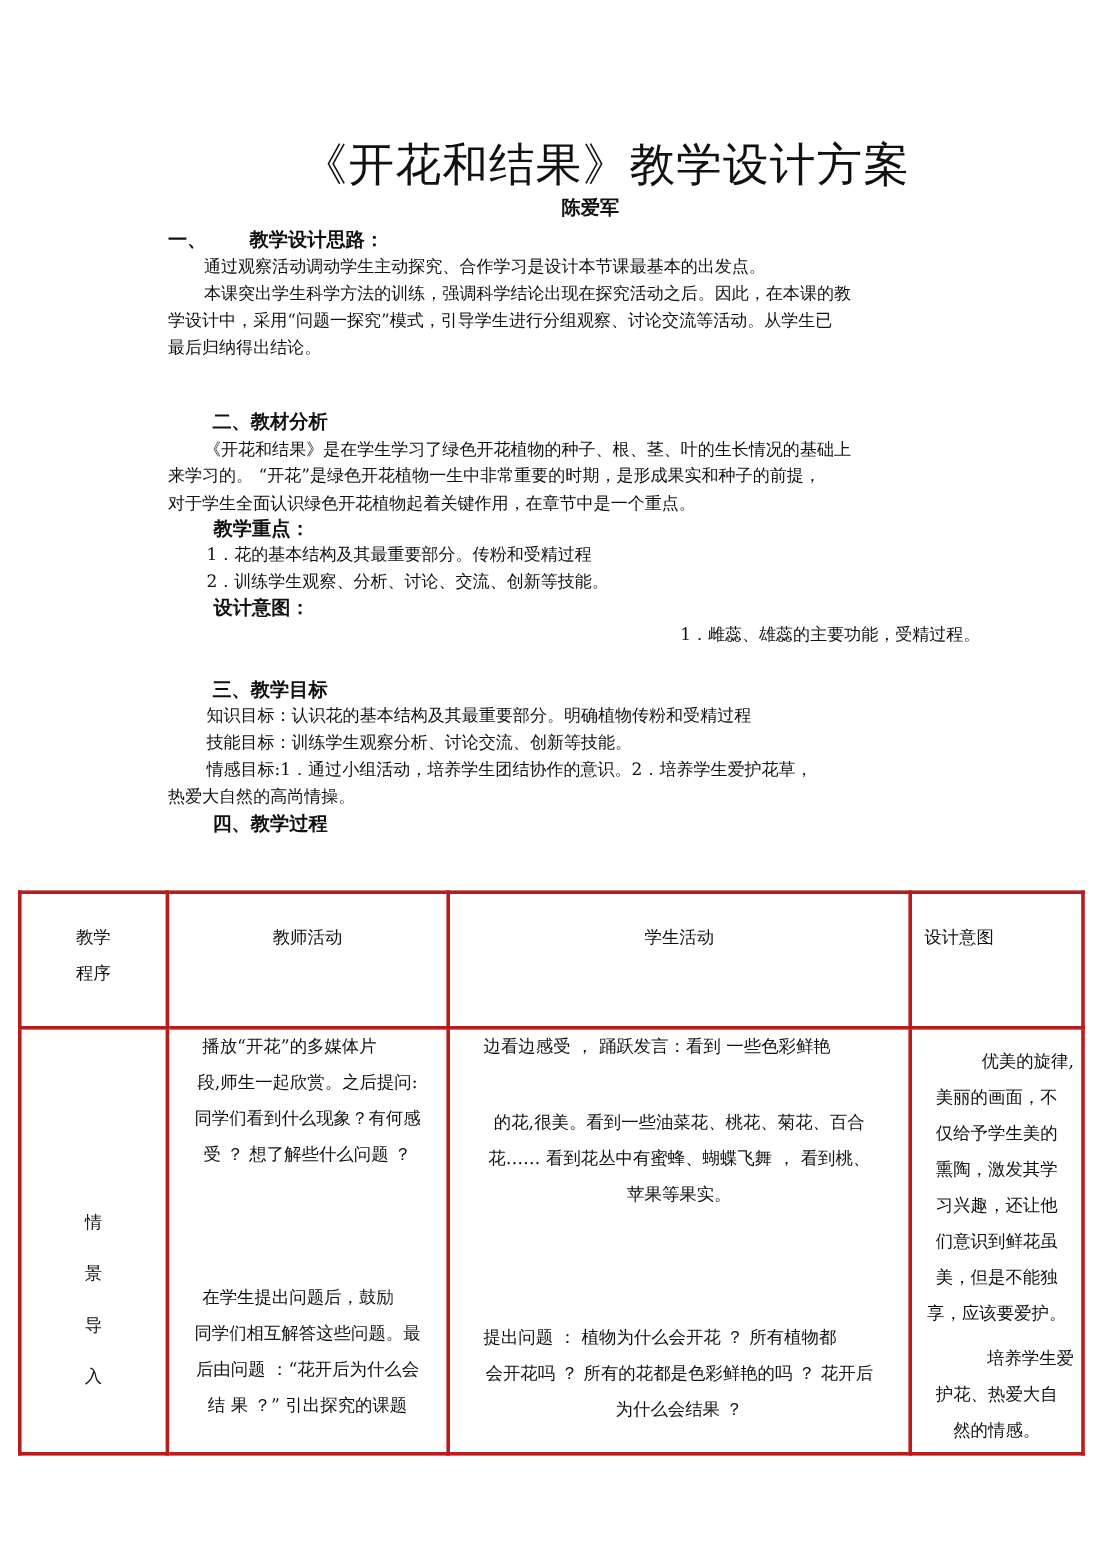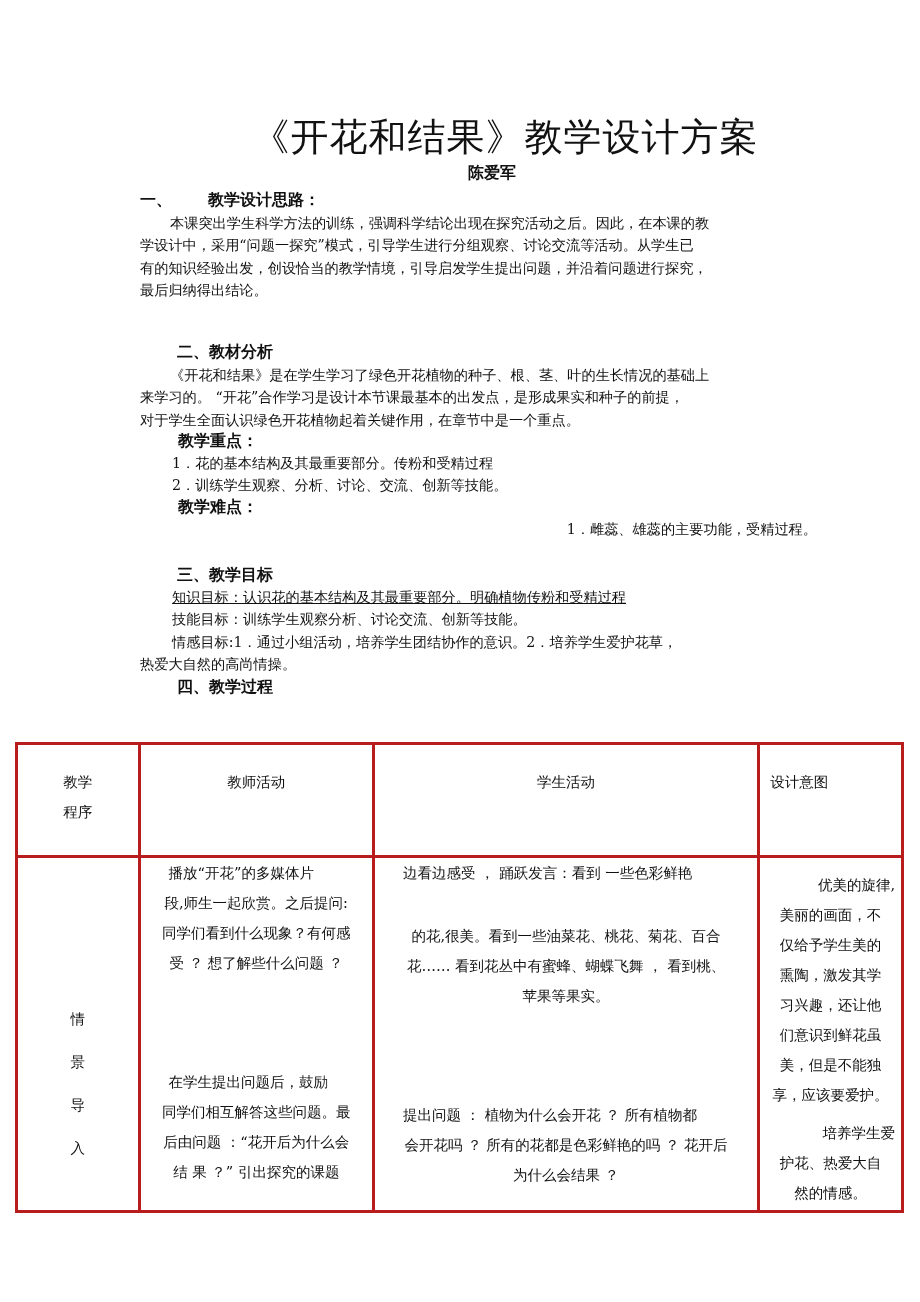--- a/index.html
+++ b/index.html
@@ -30,45 +30,45 @@
 </head>
 <body>
 
 <div class="page-title">《开花和结果》教学设计方案</div>
 <div class="author">陈爱军</div>
 
 <div class="h-sec h-sec-1">
   <span class="num">一、</span><span>教学设计思路：</span>
 </div>
 <div class="body-text" style="top:212px;">
+  <p class="line indent">通过观察活动调动学生主动探究、合作学习是设计本节课最基本的出发点。</p>
   <p class="line indent">本课突出学生科学方法的训练，强调科学结论出现在探究活动之后。因此，在本课的教</p>
   <p class="line">学设计中，采用“问题一探究”模式，引导学生进行分组观察、讨论交流等活动。从学生已</p>
-  <p class="line">有的知识经验出发，创设恰当的教学情境，引导启发学生提出问题，并沿着问题进行探究，</p>
   <p class="line">最后归纳得出结论。</p>
 </div>
 
 <div class="h-sec" style="position:absolute; left:177px; top:341px;">二、教材分析</div>
 <div class="body-text" style="top:364px;">
   <p class="line indent">《开花和结果》是在学生学习了绿色开花植物的种子、根、茎、叶的生长情况的基础上</p>
-  <p class="line">来学习的。 “开花”合作学习是设计本节课最基本的出发点，是形成果实和种子的前提，</p>
+  <p class="line">来学习的。 “开花”是绿色开花植物一生中非常重要的时期，是形成果实和种子的前提，</p>
   <p class="line">对于学生全面认识绿色开花植物起着关键作用，在章节中是一个重点。</p>
 </div>
 <div class="h-sec" style="position:absolute; left:178px; top:430px;">教学重点：</div>
 <div class="body-text" style="top:452px; left:172px;">
   <p class="line">1．花的基本结构及其最重要部分。传粉和受精过程</p>
   <p class="line">2．训练学生观察、分析、讨论、交流、创新等技能。</p>
 </div>
-<div class="h-sec" style="position:absolute; left:178px; top:496px;">教学难点：</div>
+<div class="h-sec" style="position:absolute; left:178px; top:496px;">设计意图：</div>
 <div class="body-text" style="top:518px; left:172px;text-align:right;">
   <p class="line">1．雌蕊、雄蕊的主要功能，受精过程。</p>
 </div>
 
 <div class="h-sec" style="position:absolute; left:177px; top:564px;">三、教学目标</div>
 <div class="body-text" style="top:586px;">
-  <p class="line" style="padding-left:32px;text-decoration:underline;">知识目标：认识花的基本结构及其最重要部分。明确植物传粉和受精过程</p>
+  <p class="line" style="padding-left:32px;">知识目标：认识花的基本结构及其最重要部分。明确植物传粉和受精过程</p>
   <p class="line" style="padding-left:32px;">技能目标：训练学生观察分析、讨论交流、创新等技能。</p>
   <p class="line" style="padding-left:32px;">情感目标:1．通过小组活动，培养学生团结协作的意识。2．培养学生爱护花草，</p>
   <p class="line">热爱大自然的高尚情操。</p>
 </div>
 
 <div class="h-sec" style="position:absolute; left:177px; top:676px;">四、教学过程</div>
 
 <table class="process">
   <colgroup>
     <col style="width:124px">

